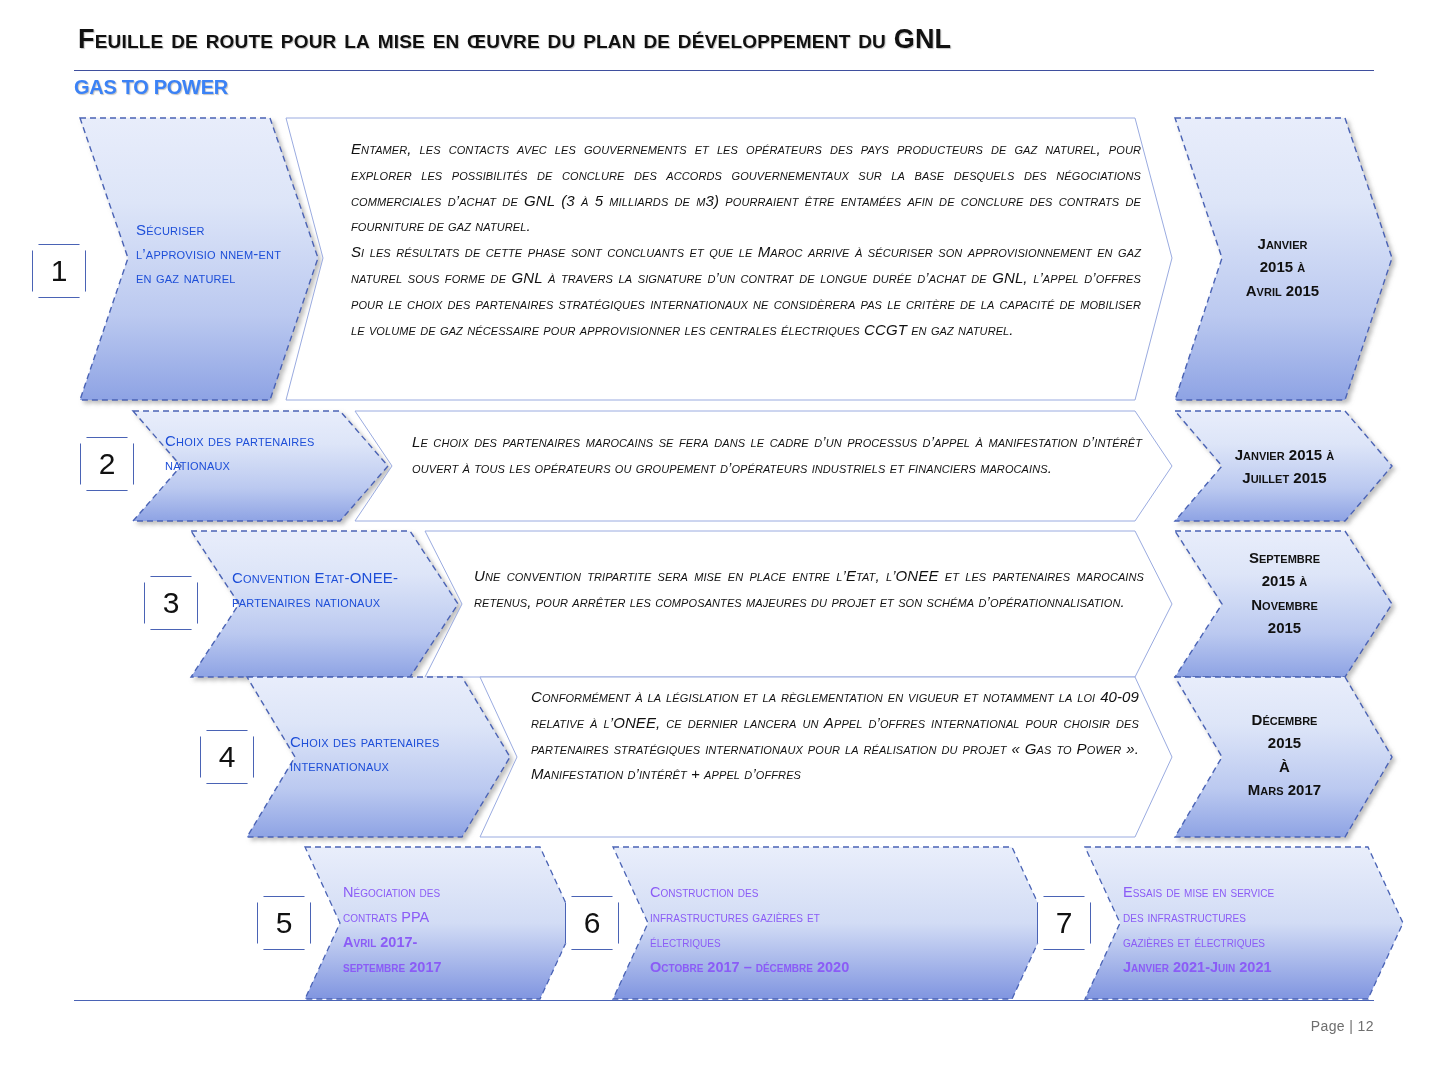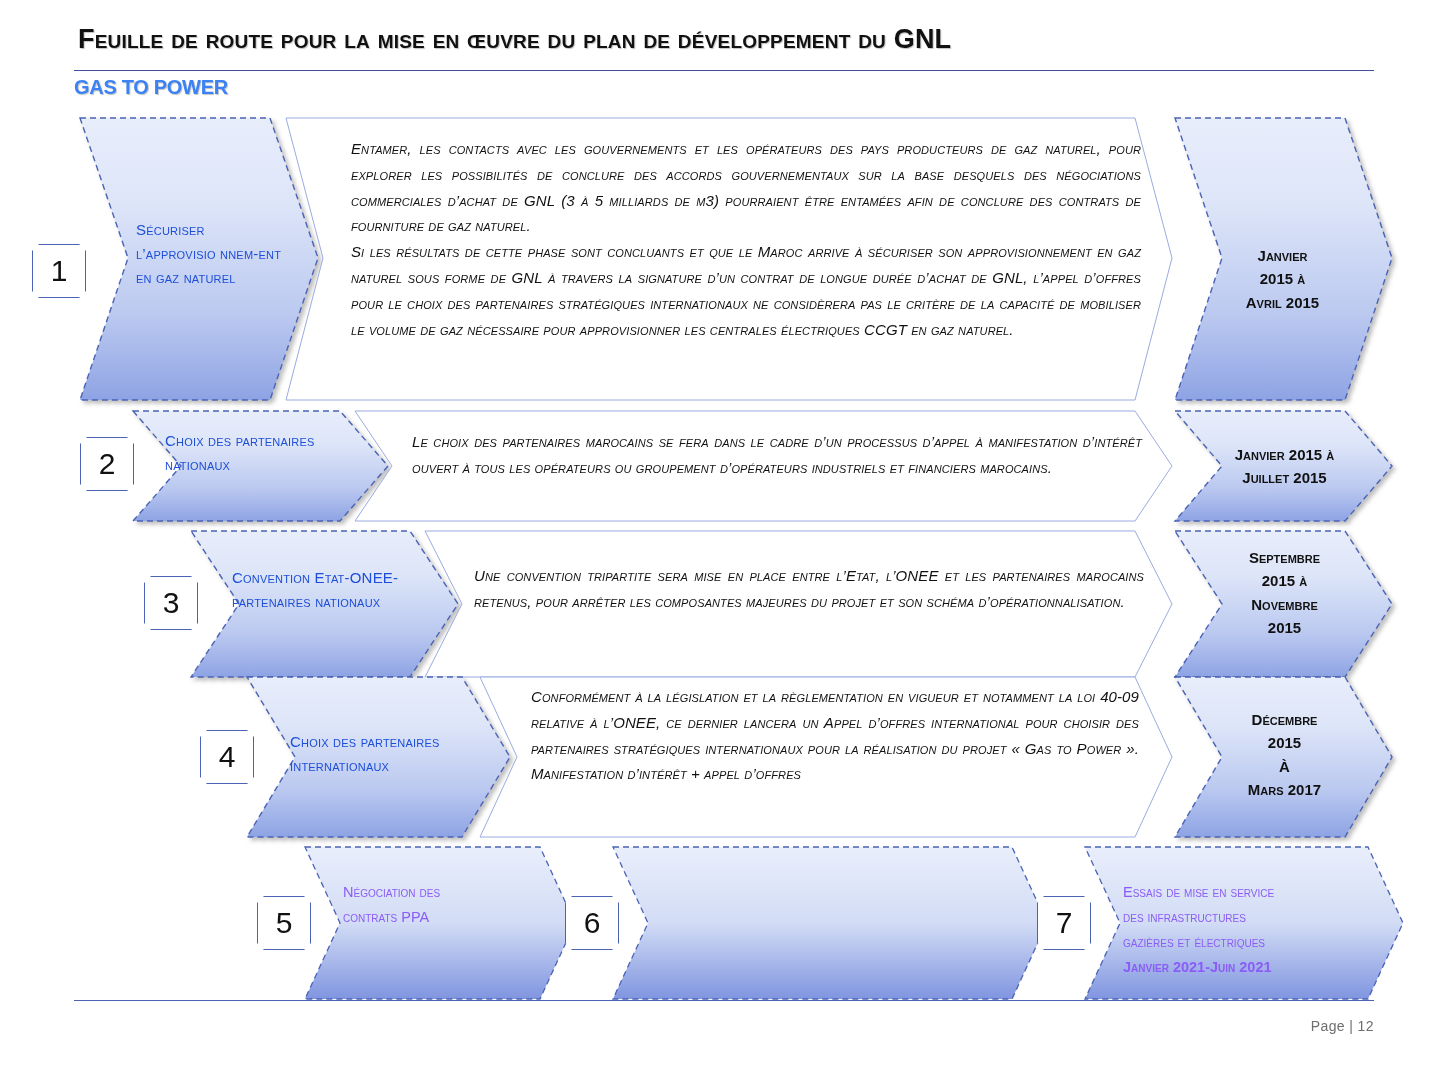--- a/index.html
+++ b/index.html
@@ -213,21 +213,21 @@
       <polygon points="1085,847 1368,847 1403,923 1368,999 1085,999 1120,923" fill="url(#gBlueWide)" stroke="#4a63b5" stroke-width="1.3" stroke-dasharray="6 4"></polygon>
     </g>
   </svg>
 
   <div class="badge-wrap" style="left:32px;top:244px;">
     <div class="badge">1</div>
   </div>
   <div class="shape-label" style="left:136px;top:218px;width:150px;">Sécuriser l’approvisio nnem-ent en gaz naturel</div>
   <div class="body-text" style="left: 351px; top: 136px; width: 790px; white-space: pre-line;">Entamer, les contacts avec les gouvernements et les opérateurs des pays producteurs de gaz naturel, pour explorer les possibilités de conclure des accords gouvernementaux sur la base desquels des négociations commerciales d’achat de GNL (3 à 5 milliards de m3) pourraient être entamées afin de conclure des contrats de fourniture de gaz naturel.
 Si les résultats de cette phase sont concluants et que le Maroc arrive à sécuriser son approvisionnement en gaz naturel sous forme de GNL à travers la signature d’un contrat de longue durée d’achat de GNL, l’appel d’offres pour le choix des partenaires stratégiques internationaux ne considèrera pas le critère de la capacité de mobiliser le volume de gaz nécessaire pour approvisionner les centrales électriques CCGT en gaz naturel.</div>
-  <div class="date-label" style="left: 1200px; top: 244px; width: 165px; white-space: pre-line;">Janvier
+  <div class="date-label" style="left: 1200px; top: 232px; width: 165px; white-space: pre-line;">Janvier
 2015 à
 Avril 2015</div>
 
   <div class="badge-wrap" style="left:80px;top:437px;">
     <div class="badge">2</div>
   </div>
   <div class="shape-label" style="left:165px;top:429px;width:160px;">Choix des partenaires nationaux</div>
   <div class="body-text" style="left:412px;top:429px;width:730px;">Le choix des partenaires marocains se fera dans le cadre d’un processus d’appel à manifestation d’intérêt ouvert à tous les opérateurs ou groupement d’opérateurs industriels et financiers marocains.</div>
   <div class="date-label" style="left: 1202px; top: 443px; width: 165px; white-space: pre-line;">Janvier 2015 à
 Juillet 2015</div>
@@ -251,24 +251,32 @@
 2015
 À
 Mars 2017</div>
 
   <div class="badge-wrap" style="left:257px;top:896px;">
     <div class="badge">5</div>
   </div>
   <div class="bottom-text" style="left:343px;top:880px;width:220px;">
     <div>Négociation des</div>
     <div>contrats PPA</div>
+    <div style="font-weight: bold; white-space: pre-line;">Avril 2017-
+septembre 2017</div>
   </div>
 
   <div class="badge-wrap" style="left:565px;top:896px;">
     <div class="badge">6</div>
+  </div>
+  <div class="bottom-text" style="left:650px;top:880px;width:330px;">
+    <div>Construction des</div>
+    <div>infrastructures gazières et</div>
+    <div>électriques</div>
+    <div style="font-weight:bold;">Octobre 2017 – décembre 2020</div>
   </div>
 
   <div class="badge-wrap" style="left:1037px;top:896px;">
     <div class="badge">7</div>
   </div>
   <div class="bottom-text" style="left:1123px;top:880px;width:265px;">
     <div>Essais de mise en service</div>
     <div>des infrastructures</div>
     <div>gazières et électriques</div>
     <div style="font-weight:bold;">Janvier 2021-Juin 2021</div>

